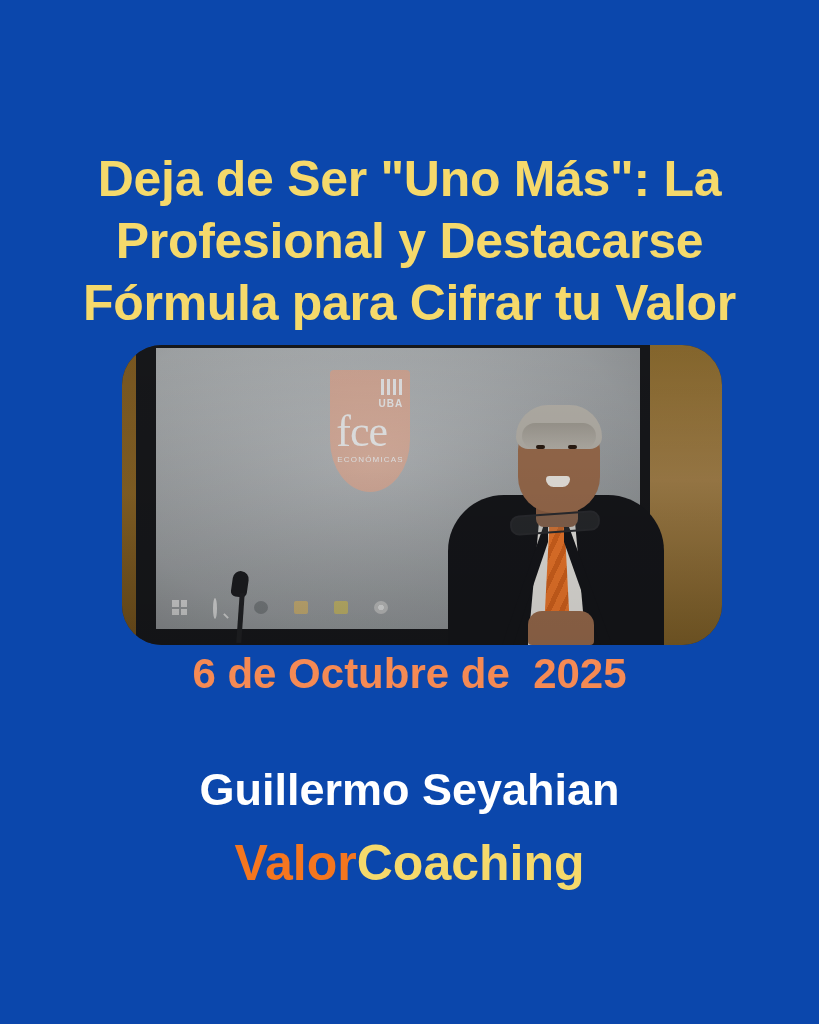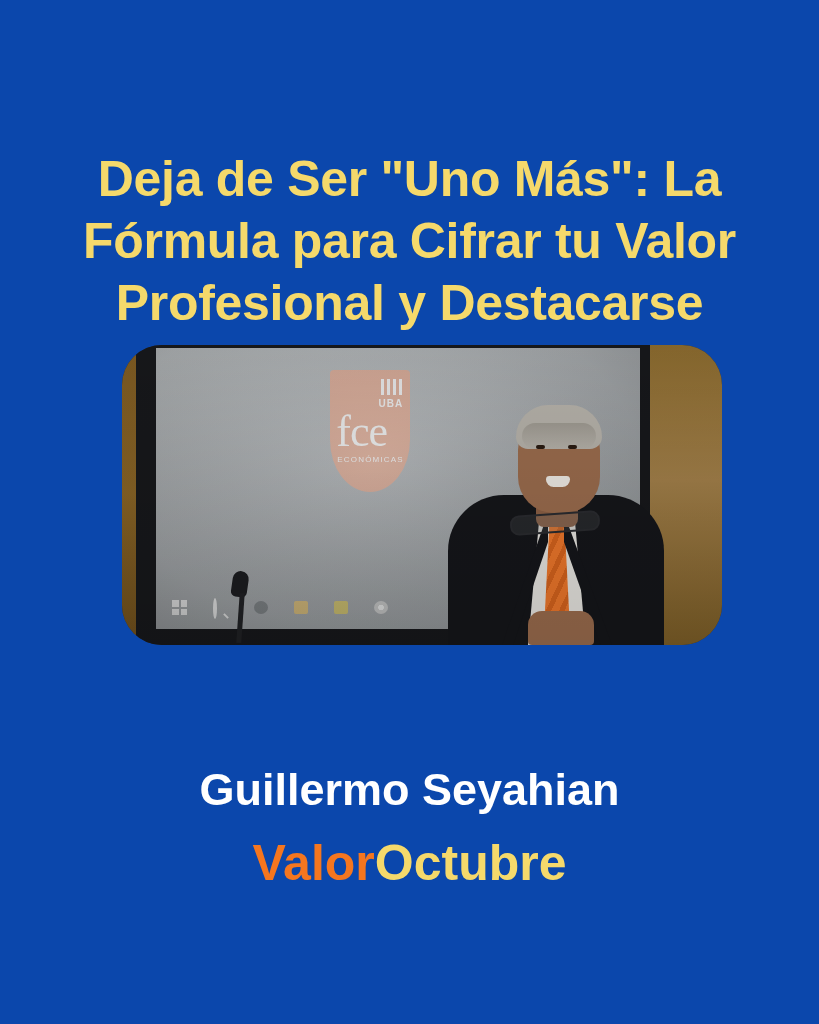--- a/index.html
+++ b/index.html
@@ -385,22 +385,22 @@
   .brand-a { color: #f5761f; }
   .brand-b { color: #f5d96b; }
 </style>
 </head>
 <body>
 
 <div id="poster">
 
   <div class="title-block">
     <span class="title-line">Deja de Ser "Uno Más": La</span>
+    <span class="title-line">Profesional y Destacarse</span>
     <span class="title-line">Fórmula para Cifrar tu Valor</span>
-    <span class="title-line">Profesional y Destacarse</span>
   </div>
 
   <div class="photo-frame">
     <div class="photo-inner">
 
       <div class="wall-left"></div>
       <div class="wall-right"></div>
 
       <div class="screen-frame">
         <div class="screen-surface">
@@ -457,21 +457,22 @@
           <div class="p-mouth"></div>
           <div class="p-glasses"></div>
           <div class="p-hands"></div>
         </div>
       </div>
 
       <div class="photo-overlay-dark"></div>
     </div>
   </div>
 
+  <div class="date-line">6 de Octubre de  2025</div>
 
 
   <div class="speaker-line">Guillermo Seyahian</div>
 
   <div class="brand-line">
-    <span class="brand-a">Valor</span><span class="brand-b">Octubre</span>
+    <span class="brand-a">Valor</span><span class="brand-b">Coaching</span>
   </div>
 
 </div>
 
 </body></html>

